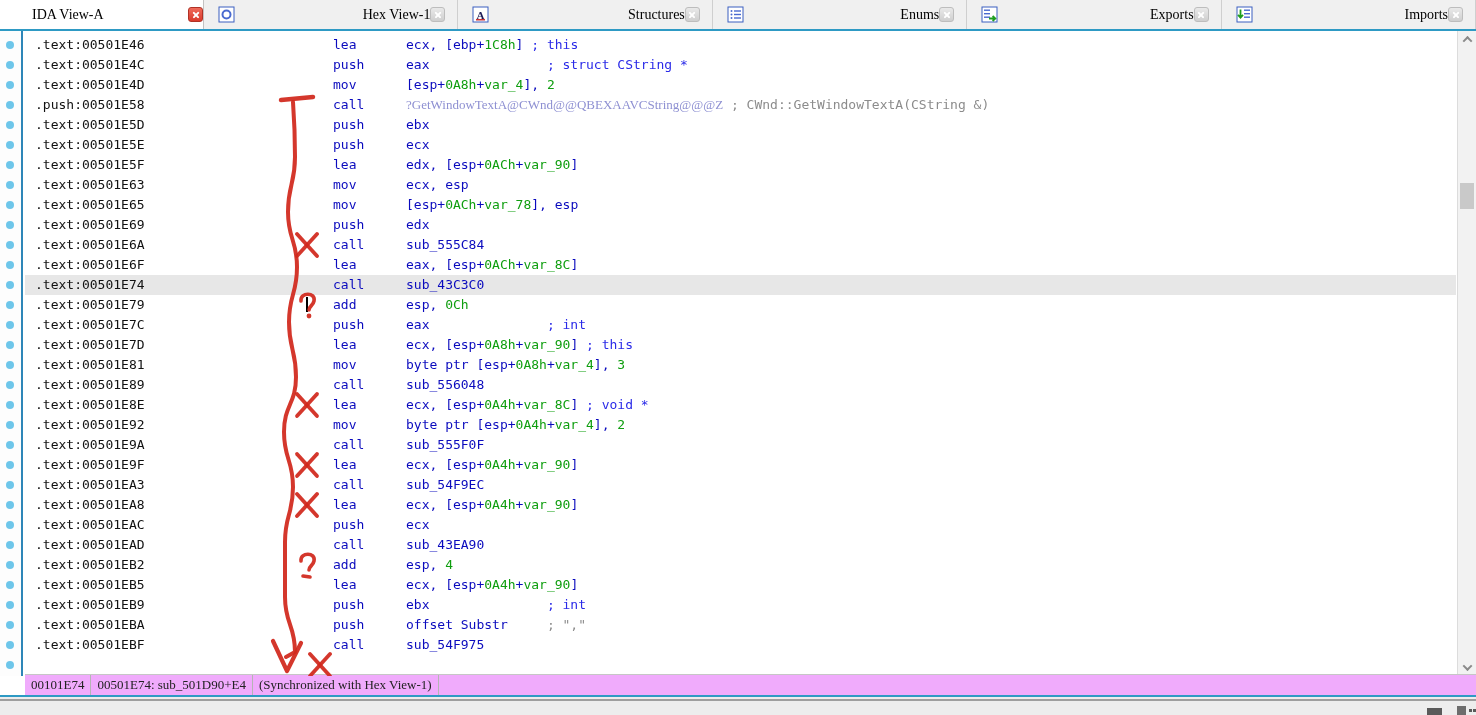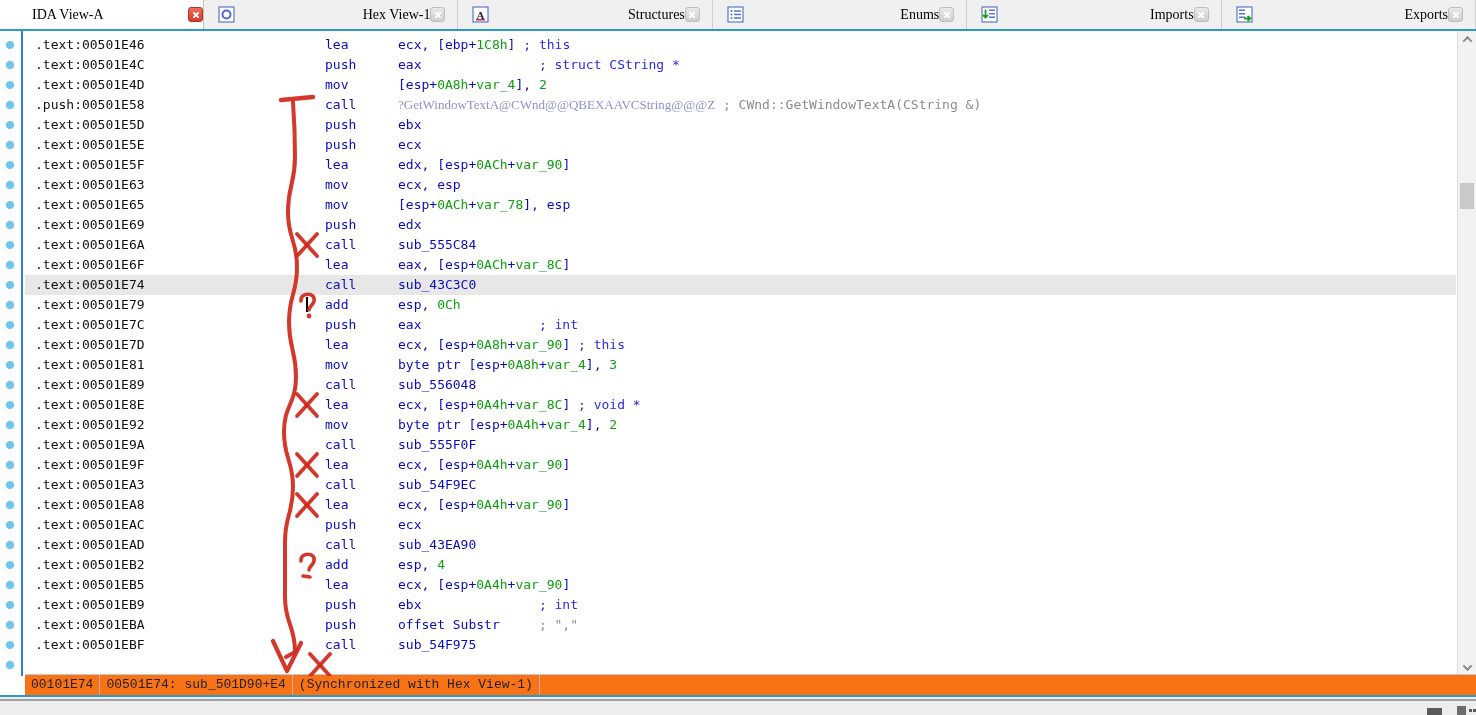--- a/index.html
+++ b/index.html
@@ -36,21 +36,21 @@
   .dot { position:absolute; left:6px; width:8px; height:8px; border-radius:50%;
          background:#6ec6ea; }
   .code-area { position:absolute; left:25px; top:0; width:1431px; height:645px;
                background:#ffffff; overflow:hidden; }
   .line { position:relative; height:20px; line-height:20px; white-space:pre;
           padding-left:10px; font-family:"DejaVu Sans Mono", monospace;
           font-size:13px; }
   .line:first-child { margin-top:4px; }
   .line.hl { background:#e7e7e7; }
   .addr { display:inline-block; width:290px; color:#111111; }
-  .mn   { display:inline-block; width:73px;  color:#0b0bbe; }
+  .mn   { display:inline-block; width:73px;  color:#0b0bbe;margin-left:8px; }
   .seg-i  { color:#0b0bbe; }
   .seg-n  { color:#0f9e0f; }
   .seg-nm { color:#8e90d2;font-family:Liberation Serif, serif; }
   .seg-cb { color:#2a2ae8; }
   .seg-cg { color:#8c8c8c; }
 
   .caret { position:absolute; left:306px; top:266px; width:2px; height:15px;
            background:#000; z-index:4; }
   .anno { position:absolute; left:0; top:0; z-index:5; pointer-events:none; }
 
@@ -62,22 +62,22 @@
   .scroll-btn.up { top:0; } .scroll-btn.down { bottom:0; }
   .chev { width:7px; height:7px; border-left:2px solid #8a8a8a;
           border-top:2px solid #8a8a8a; }
   .chev.up { transform:rotate(45deg) translate(1px,1px); }
   .chev.down { transform:rotate(225deg) translate(1px,1px); }
   .thumb { position:absolute; left:2px; top:152px; width:14px; height:26px;
            background:#c9c9c9; }
 
   
   .status-bar { position:absolute; left:25px; right:0; bottom:0; height:21px;
-                background:#f97316; border-top:1px solid #c6c6c6; display:flex;
-                font-family:Liberation Mono, monospace; font-size:13px;
+                background:#f0abfc; border-top:1px solid #c6c6c6; display:flex;
+                font-family:Liberation Serif, serif; font-size:13px;
                 color:#222; line-height:20px; }
   .scell { padding:0 6px; border-right:1px solid #b5b5b5; white-space:nowrap; }
 
   
   .bottom-strip { position:absolute; left:0; bottom:0; width:1476px; height:16px;
                   background:#ededed; border-top:2px solid #9e9e9e; }
   .frag { position:absolute; background:#5a5a5a; }
 </style>
 </head>
 <body>
@@ -125,40 +125,40 @@
         </svg></span>
       <span class="tablabel">Enums</span>
       <span class="tabclose">
         <span class="xbar b1"></span>
         <span class="xbar b2"></span>
       </span>
     </div>
     <div class="tab inactive">
       <span class="tabicon"><svg width="17" height="17">
           <rect x="1" y="1" width="15" height="15" fill="#fff" stroke="#3b5fc0"></rect>
+          <rect x="3" y="3.5" width="6" height="1.4" fill="#4a6ad0"></rect>
+          <rect x="3" y="7" width="6" height="1.4" fill="#4a6ad0"></rect>
+          <rect x="3" y="10.5" width="6" height="1.4" fill="#4a6ad0"></rect>
+          <path d="M8,12.5 H14 M11.6,10 L14.3,12.5 L11.6,15" fill="none" stroke="#1f9e1f" stroke-width="1.8"></path>
+        </svg></span>
+      <span class="tablabel">Exports</span>
+      <span class="tabclose">
+        <span class="xbar b1"></span>
+        <span class="xbar b2"></span>
+      </span>
+    </div>
+    <div class="tab inactive">
+      <span class="tabicon"><svg width="17" height="17">
+          <rect x="1" y="1" width="15" height="15" fill="#fff" stroke="#3b5fc0"></rect>
           <rect x="8" y="3.5" width="6" height="1.4" fill="#4a6ad0"></rect>
           <rect x="8" y="7" width="6" height="1.4" fill="#4a6ad0"></rect>
           <rect x="8" y="10.5" width="6" height="1.4" fill="#4a6ad0"></rect>
           <path d="M4.5,3.5 V11 M2,8.8 L4.5,11.6 L7,8.8" fill="none" stroke="#1f9e1f" stroke-width="1.8"></path>
         </svg></span>
       <span class="tablabel">Imports</span>
-      <span class="tabclose">
-        <span class="xbar b1"></span>
-        <span class="xbar b2"></span>
-      </span>
-    </div>
-    <div class="tab inactive">
-      <span class="tabicon"><svg width="17" height="17">
-          <rect x="1" y="1" width="15" height="15" fill="#fff" stroke="#3b5fc0"></rect>
-          <rect x="3" y="3.5" width="6" height="1.4" fill="#4a6ad0"></rect>
-          <rect x="3" y="7" width="6" height="1.4" fill="#4a6ad0"></rect>
-          <rect x="3" y="10.5" width="6" height="1.4" fill="#4a6ad0"></rect>
-          <path d="M8,12.5 H14 M11.6,10 L14.3,12.5 L11.6,15" fill="none" stroke="#1f9e1f" stroke-width="1.8"></path>
-        </svg></span>
-      <span class="tablabel">Exports</span>
       <span class="tabclose">
         <span class="xbar b1"></span>
         <span class="xbar b2"></span>
       </span>
     </div>
   </div>
 
 <div class="ida-window">
   <div class="dots-col" id="dots-col">
       <div class="dot" style="top: 10px;"></div>

